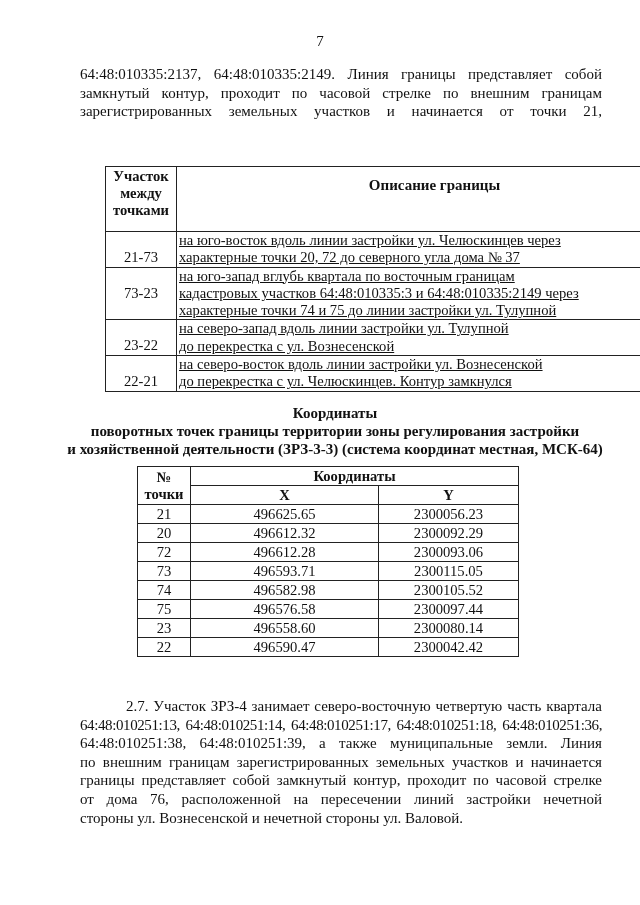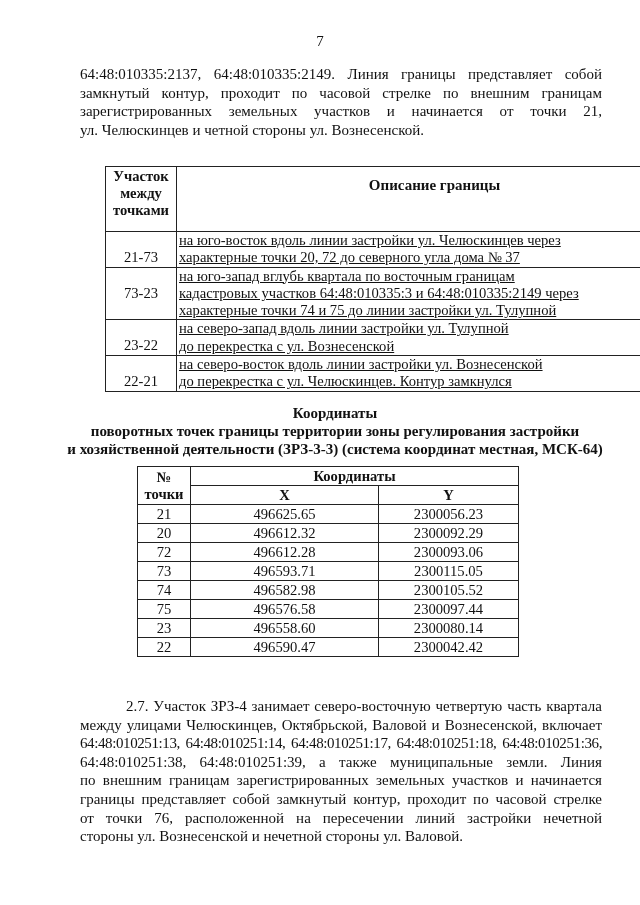--- a/index.html
+++ b/index.html
@@ -32,21 +32,20 @@
 </style>
 </head>
 <body>
 
 <div class="page-num">7</div>
 
 <div class="para" style="top:65px;">
   <span class="ln">64:48:010335:2137, 64:48:010335:2149. Линия границы представляет собой</span>
   <span class="ln">замкнутый контур, проходит по часовой стрелке по внешним границам</span>
   <span class="ln">зарегистрированных земельных участков и начинается от точки 21,</span>
-  <span class="ln last">ул. Челюскинцев и четной стороны ул. Вознесенской.</span>
 </div>
 
 <table id="desc-table">
   <tbody>
       <tr>
     <th class="c1">
       <div>Участок</div>
       <div>между</div>
       <div>точками</div>
     </th>
@@ -141,20 +140,19 @@
   <tr>
     <td>22</td>
     <td>496590.47</td>
     <td>2300042.42</td>
   </tr>
 </tbody>
   </table>
 
 <div class="para" style="top:662px;margin-top:35px;">
   <span class="ln indent">2.7. Участок ЗРЗ-4 занимает северо-восточную четвертую часть квартала</span>
-  <span class="ln">между улицами Челюскинцев, Октябрьской, Валовой и Вознесенской, включает</span>
   <span class="ln" style="letter-spacing:-0.4px;">64:48:010251:13, 64:48:010251:14, 64:48:010251:17, 64:48:010251:18, 64:48:010251:36,</span>
   <span class="ln">64:48:010251:38, 64:48:010251:39, а также муниципальные земли. Линия</span>
   <span class="ln">по внешним границам зарегистрированных земельных участков и начинается</span>
   <span class="ln">границы представляет собой замкнутый контур, проходит по часовой стрелке</span>
-  <span class="ln">от точки 76, расположенной на пересечении линий застройки нечетной</span>
+  <span class="ln">от дома 76, расположенной на пересечении линий застройки нечетной</span>
   <span class="ln last">стороны ул. Вознесенской и нечетной стороны ул. Валовой.</span>
 </div>
 
 </body></html>

